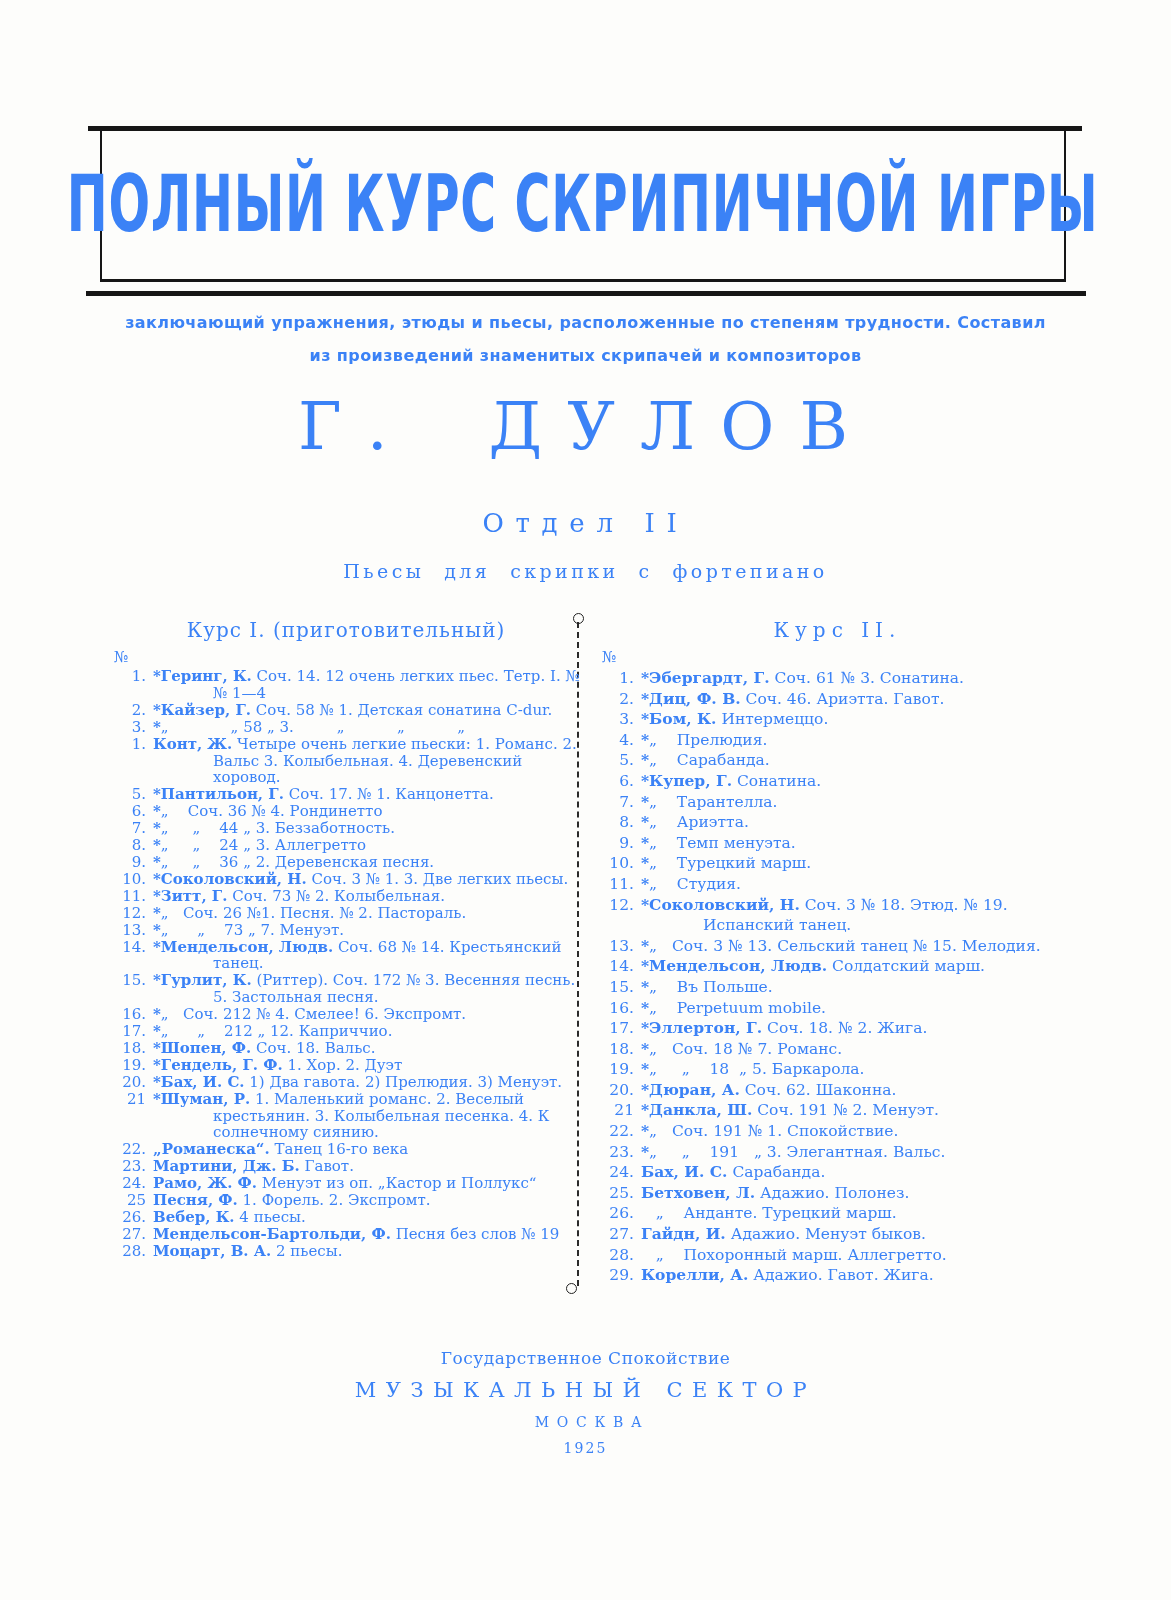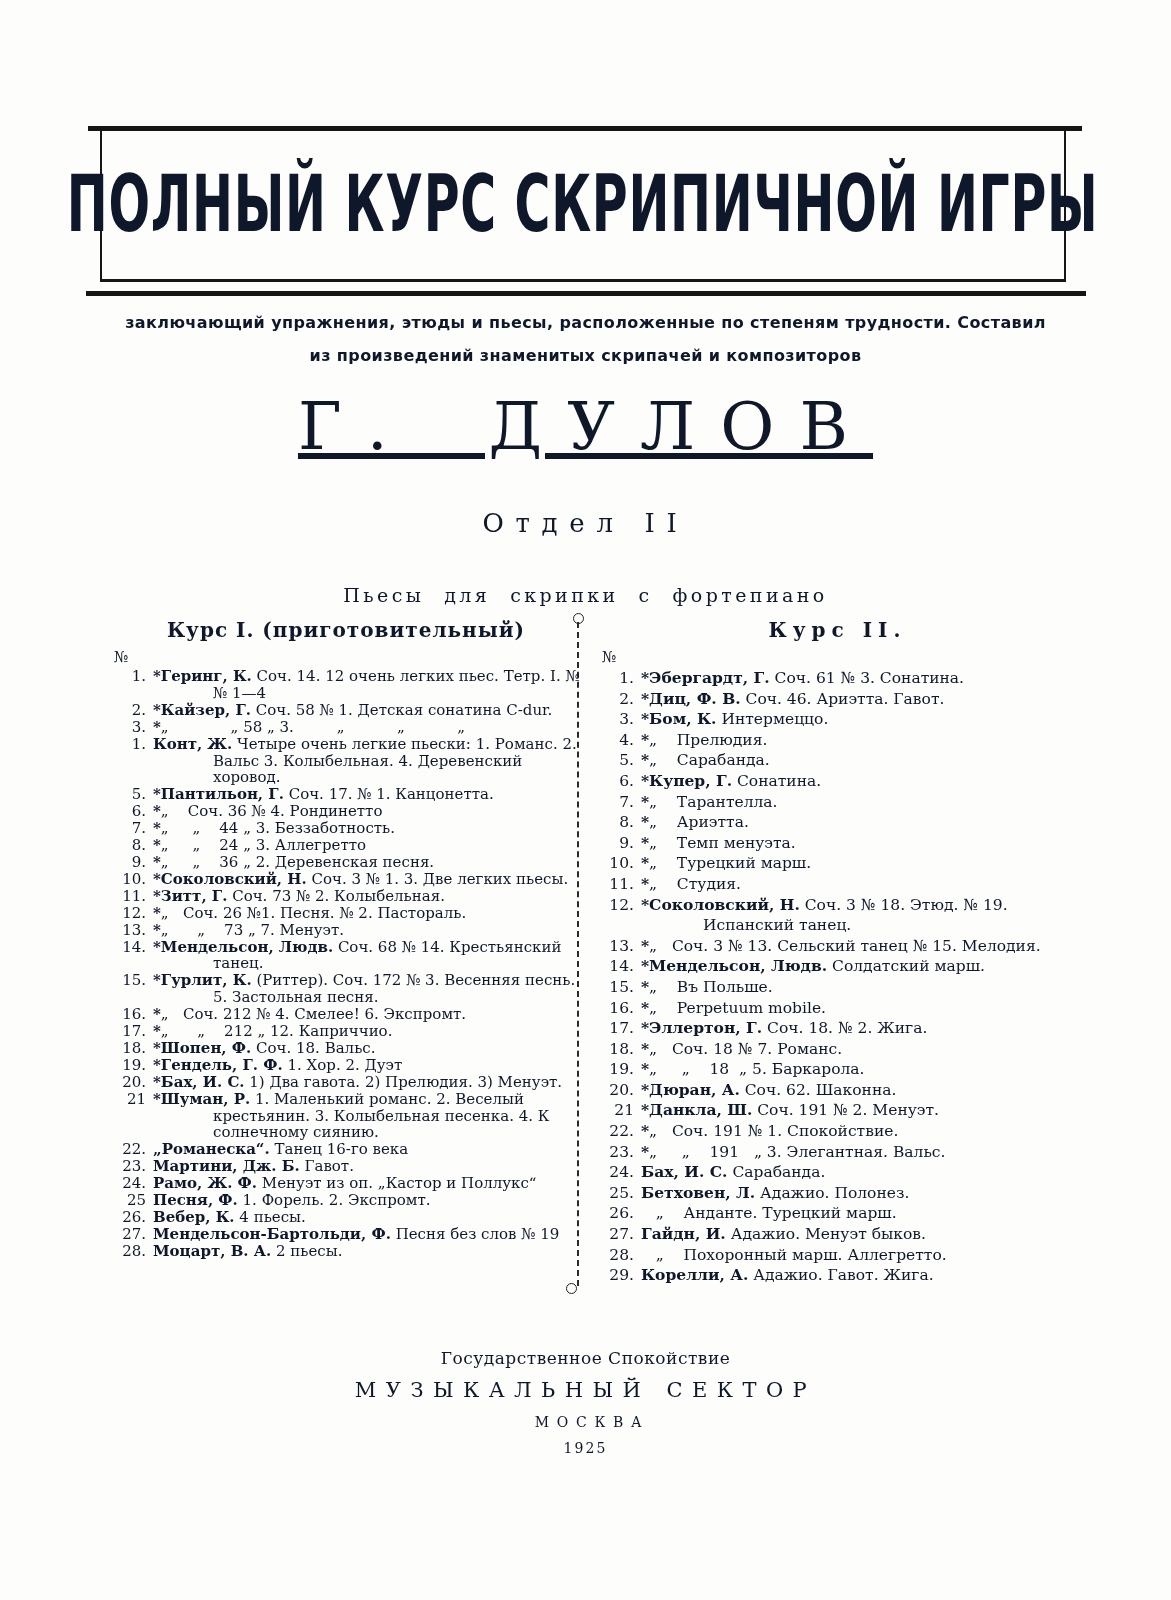--- a/index.html
+++ b/index.html
@@ -1,21 +1,21 @@
 <!DOCTYPE html>
 <html><head>
 <meta charset="utf-8">
 <style>
   html,body{margin:0;padding:0;background:#e8e8e6;}
   .page{
     position:relative;
     width:1171px;height:1600px;
     margin:0 auto;
     background:#fdfdfb;
-    color:#0f172a;
+    color:#3b82f6;
     font-family:"DejaVu Serif", serif;
     overflow:hidden;
   }
   
   .rule{position:absolute;background:#161616;}
   .rule-top{left:88px;top:126px;width:994px;height:5px;}
   .rule-under{left:86px;top:291px;width:1000px;height:5px;}
   .title-box{
     position:absolute;left:100px;top:129px;width:962px;height:150px;
     border-left:2px solid #161616;border-right:2px solid #161616;
@@ -30,35 +30,35 @@
   }
   
   .subtitle{
     position:absolute;left:0;top:306px;width:100%;
     text-align:center;font-family:"DejaVu Sans", sans-serif;
     font-weight:bold;font-size:16px;line-height:33px;letter-spacing:0.4px;
   }
   
   .author{
     position:absolute;left:0;top:388px;width:100%;text-align:center;
-    font-size:66px;letter-spacing:0.38em;word-spacing:0.45em;white-space:nowrap;text-decoration:underline;
+    font-size:66px;letter-spacing:0.38em;word-spacing:0.45em;white-space:nowrap;
   }
   .section{
     position:absolute;left:0;top:508px;width:100%;text-align:center;
     font-size:26px;letter-spacing:0.45em;
   }
   .section-sub{
-    position:absolute;left:0;top:584px;width:100%;text-align:center;
+    position:absolute;left:0;top:560px;width:100%;text-align:center;
     font-size:19px;letter-spacing:0.18em;word-spacing:0.55em;
   }
   
   .col{position:absolute;top:618px;}
   .col-left{left:112px;width:468px;}
   .col-right{left:600px;width:475px;}
-  .col-heading{text-align:center;font-weight:bold;font-size:20px;letter-spacing:1px;}
+  .col-heading{text-align:center;font-weight:normal;font-size:20px;letter-spacing:1px;}
   .col-right .col-heading{letter-spacing:0.3em;}
   .no-label{font-size:15px;margin:6px 0 2px 2px;}
   .list{margin-top:2px;}
   .row{display:flex;align-items:baseline;}
   .col-left .row{font-size:15px;line-height:16.9px;}
   .col-right .row{font-size:15.5px;line-height:20.6px;}
   .num{flex:none;width:34px;text-align:right;margin-right:7px;white-space:pre;}
   .body{flex:1;white-space:pre-wrap;padding-left:4em;text-indent:-4em;}
   .body b{font-weight:bold;text-align:right;}
   

